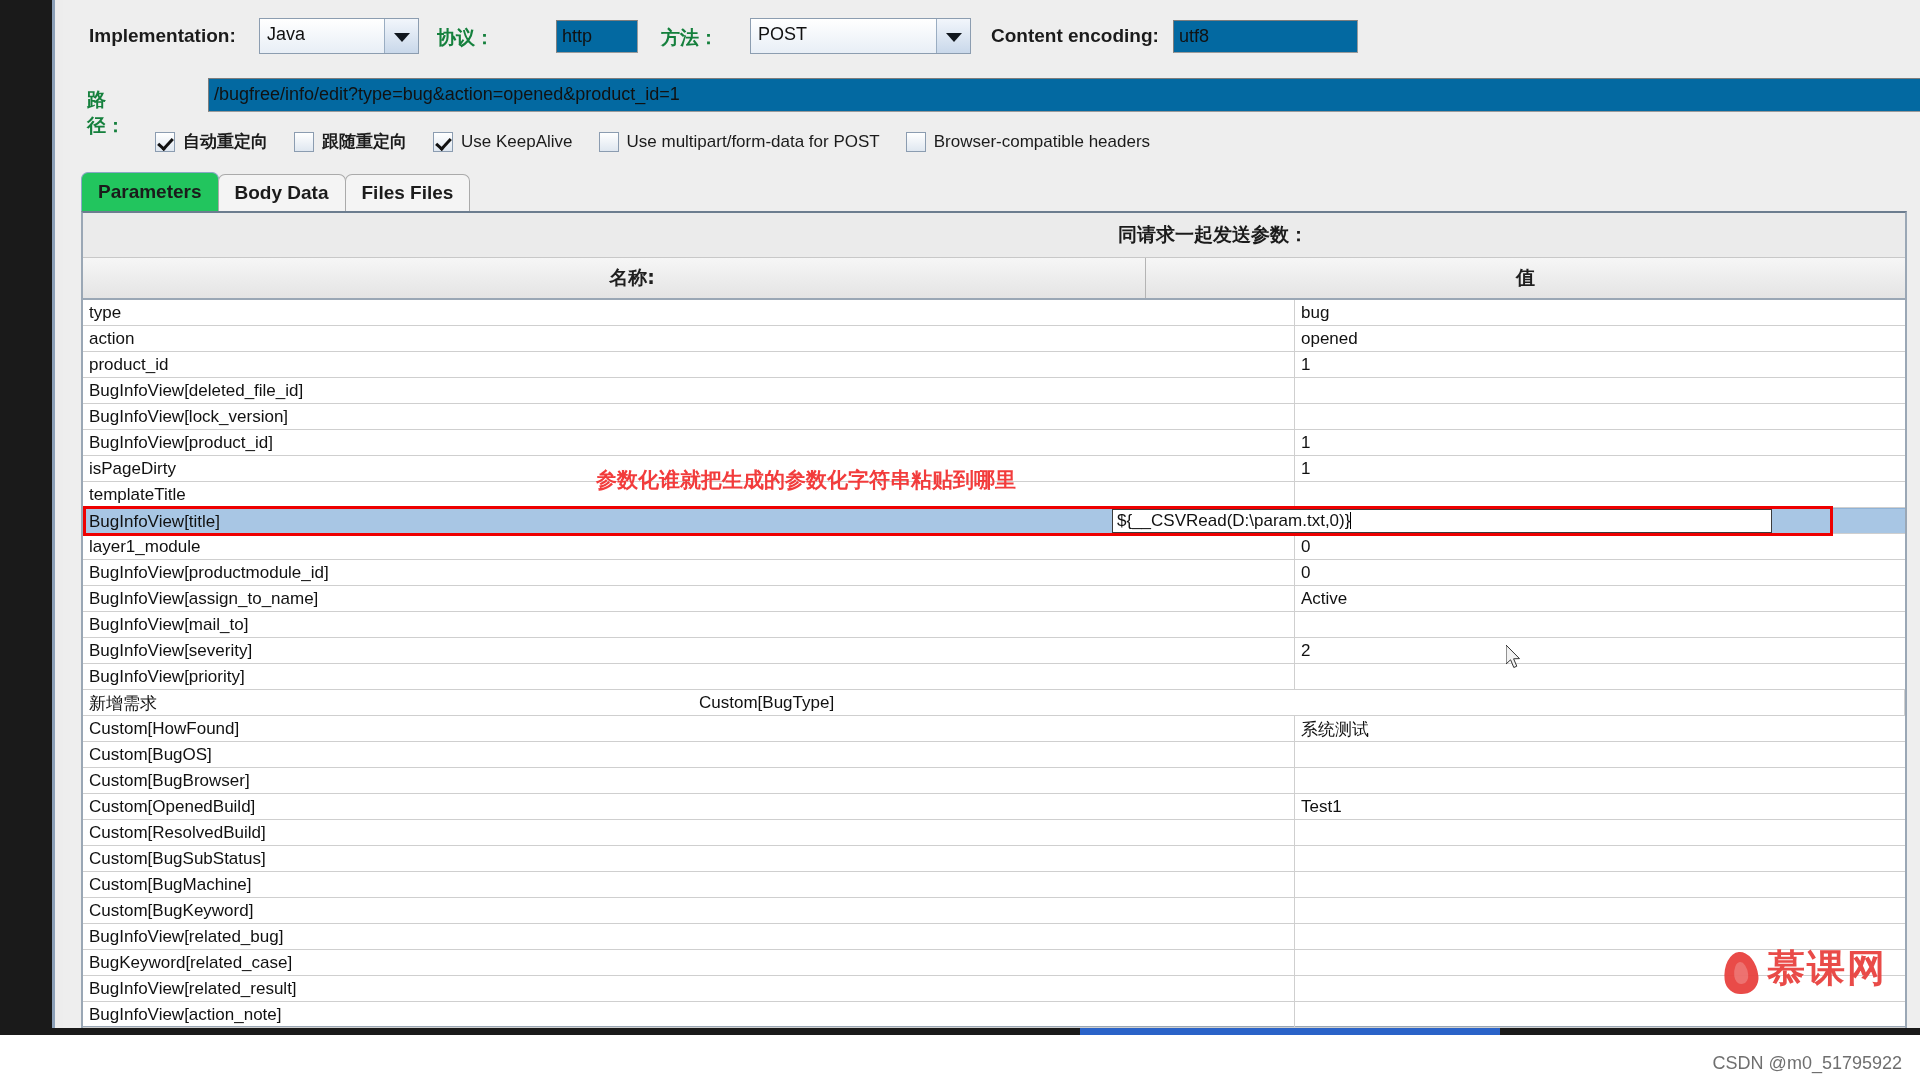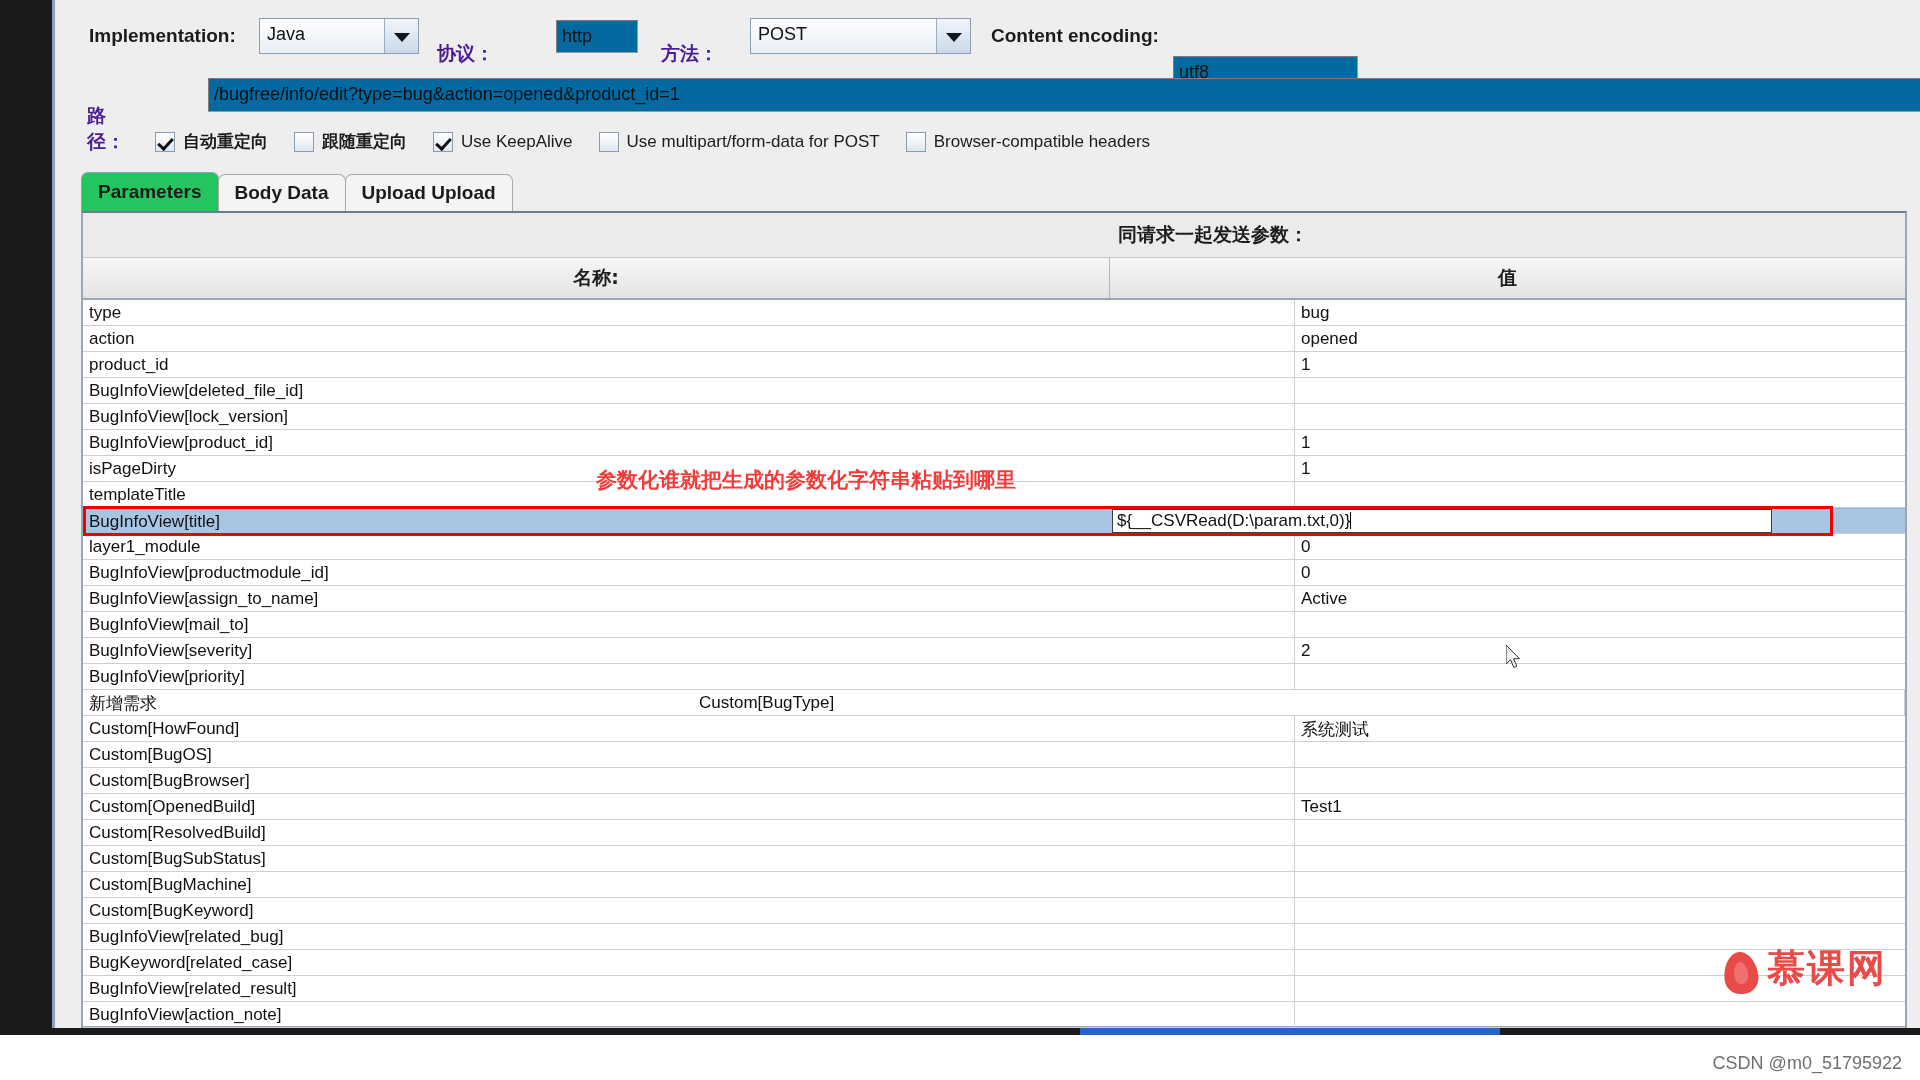--- a/index.html
+++ b/index.html
@@ -52,21 +52,21 @@
   }
   
   .row1 {
     position: absolute; left: 0; top: 16px; height: 42px; width: 1860px;
   }
   .lbl {
     font-size: 19px; color: #1b1b1b; font-weight: bold;
     font-family: "Liberation Sans", sans-serif;
     white-space: nowrap;
   }
-  .lbl-cjk { font-family: "DejaVu Sans", sans-serif; font-weight: bold; font-size: 19px; color:#4c1d95;margin-top:16px;}
+  .lbl-cjk { font-family: "DejaVu Sans", sans-serif; font-weight: bold; font-size: 19px; color:#15803d;}
   .fieldbox {
     background: #0369a1;
     border: 1px solid #9a9a9a;
     border-top-color: #7d7d7d;
     border-left-color: #7d7d7d;
     font-size: 18px;
     color: #111;
     padding: 3px 5px;
     box-sizing: border-box;
     display: inline-block;
@@ -175,20 +175,21 @@
     font-family: "DejaVu Sans", sans-serif;
     font-weight: bold;
     font-size: 19px;
     color: #1b1b1b;
   }
   .thead {
     display: flex;
     height: 40px;
     background: linear-gradient(#f6f6f6, #e4e4e4);
     border-bottom: 2px solid #9aa7b5;
+    padding-left: 36px;
   }
   .th {
     display: flex; align-items: center; justify-content: center;
     font-family: "DejaVu Sans", sans-serif;
     font-weight: bold;
     font-size: 19px;
     color: #1f1f1f;
     border-right: 1px solid #b4b4b4;
     box-sizing: border-box;
   }
@@ -321,33 +322,33 @@
           <span class="arrowbtn"></span>
         </span>
         <span class="lbl-cjk" style="position:absolute;left:374px;top:9px;">协议：</span>
         <span class="fieldbox" style="position:absolute;left:493px;top:4px;width:82px;">http</span>
         <span class="lbl-cjk" style="position:absolute;left:598px;top:9px;">方法：</span>
         <span class="combo" style="position:absolute;left:687px;top:2px;width:221px;">
           <span class="cval">POST</span>
           <span class="arrowbtn"></span>
         </span>
         <span class="lbl" style="position:absolute;left:928px;top:9px;">Content encoding:</span>
-        <span class="fieldbox" style="position:absolute;left:1110px;top:4px;width:185px;margin-top:36px;">utf8</span>
+        <span class="fieldbox" style="position:absolute;left:1110px;top:4px;width:185px;">utf8</span>
       </div>
 
       <div class="row2">
         <span class="lbl-cjk" style="position:absolute;left:24px;top:9px;">路径：</span>
         <span class="fieldbox" style="position:absolute;left:145px;top:0px;width:1715px;height:34px;">/bugfree/info/edit?type=bug&amp;action=opened&amp;product_id=1</span>
       </div>
 
       <div class="row3">
         <span style="position:absolute;left:92px;top:0px;white-space:nowrap;" id="opts"><span class="cbwrap"><span class="cbox checked"></span><span class="cblabel cjk">自动重定向</span></span><span class="cbwrap"><span class="cbox"></span><span class="cblabel cjk">跟随重定向</span></span><span class="cbwrap"><span class="cbox checked"></span><span class="cblabel">Use KeepAlive</span></span><span class="cbwrap"><span class="cbox"></span><span class="cblabel">Use multipart/form-data for POST</span></span><span class="cbwrap"><span class="cbox"></span><span class="cblabel">Browser-compatible headers</span></span></span>
       </div>
 
-      <div class="tabs" id="tabs"><div class="tab active">Parameters</div><div class="tab">Body Data</div><div class="tab">Upload Upload</div></div>
+      <div class="tabs" id="tabs"><div class="tab active">Parameters</div><div class="tab">Body Data</div><div class="tab">Files Files</div></div>
 
       <div class="tblbox">
         <div class="tbl-caption">
           <span class="captxt">同请求一起发送参数：</span>
         </div>
         <div class="thead">
           <div class="th name">名称:</div>
           <div class="th value">值</div>
         </div>
         <div class="tbody" id="tbody">

